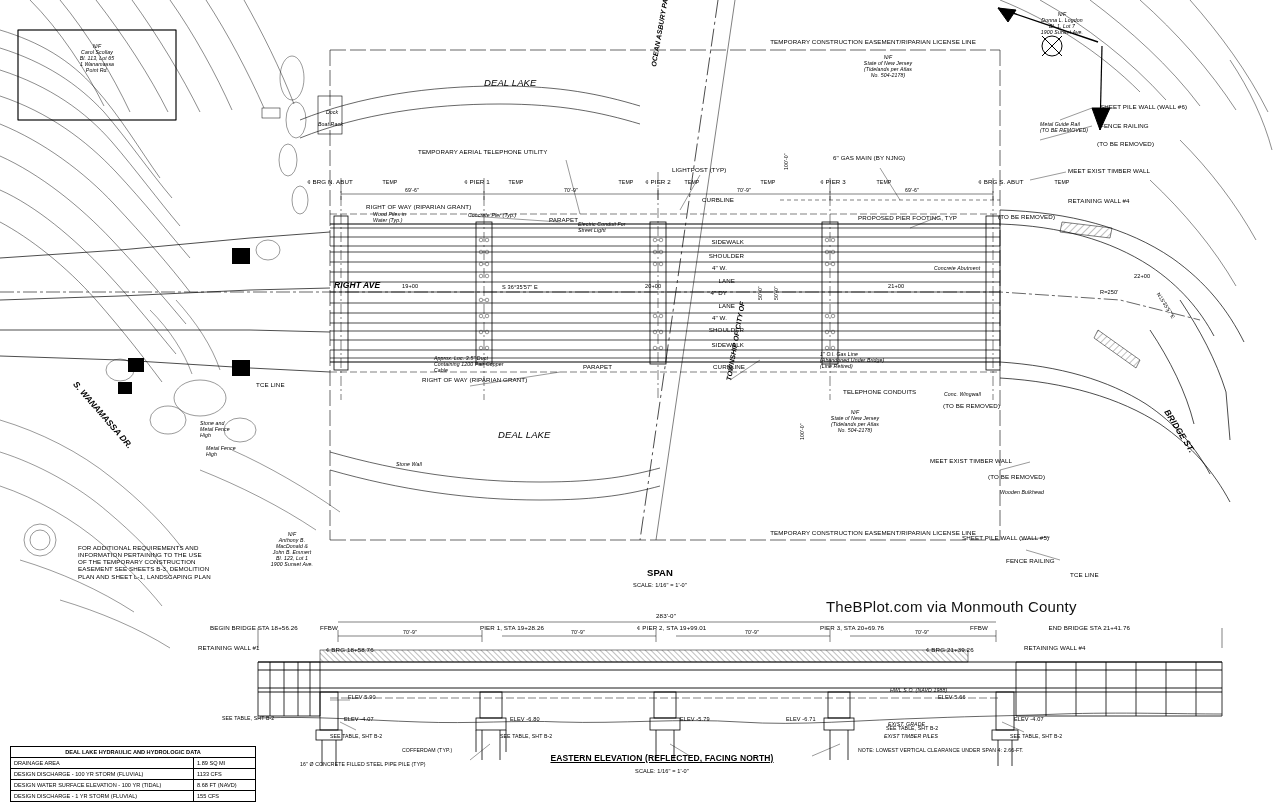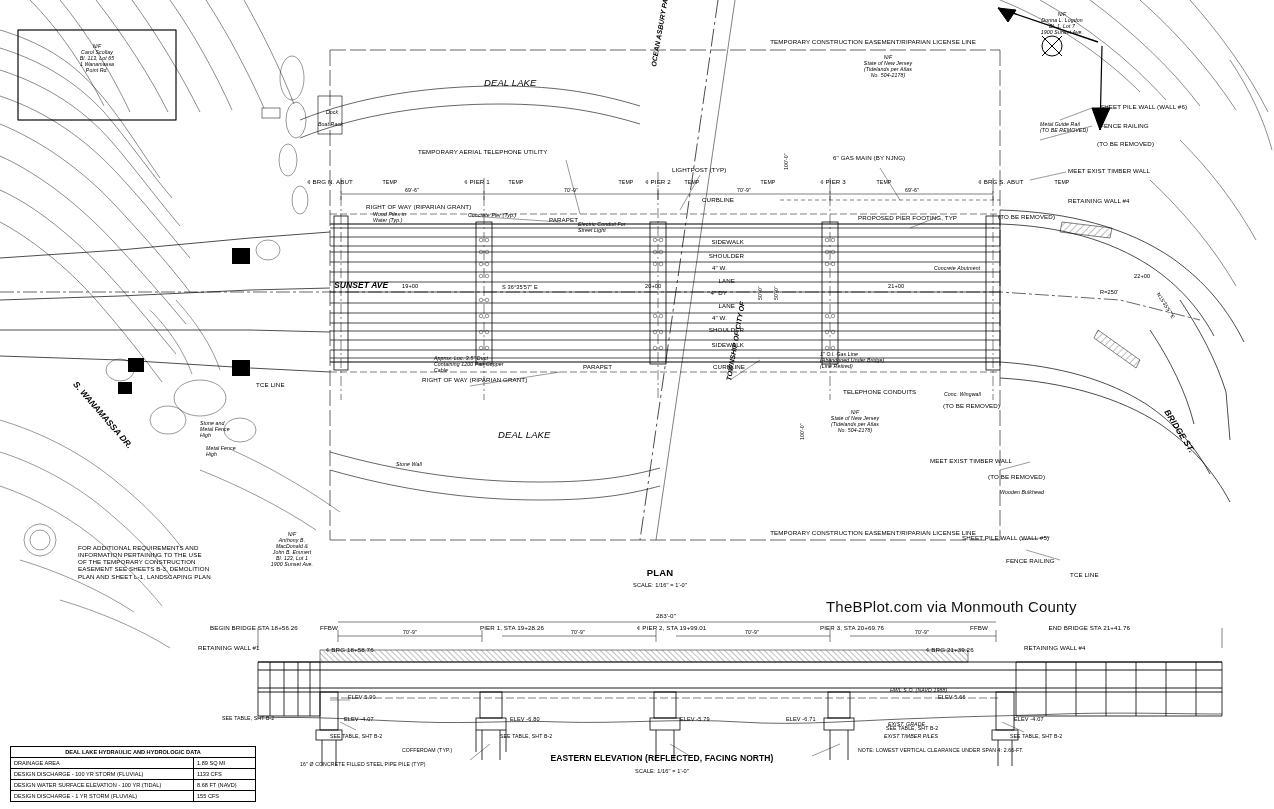--- a/index.html
+++ b/index.html
@@ -14,21 +14,21 @@
   .s5{font-size:5.2px;}
   .s55{font-size:5.6px;}
   .s7{font-size:7px;}
   .s8{font-size:8.5px;}
   .s9{font-size:9.5px;}
   .rot90{transform-origin:left top;}
   .wm{position:absolute;font-size:15px;color:#111;letter-spacing:.2px;white-space:nowrap;text-align:right;}
   table.dt{position:absolute;border-collapse:collapse;font-size:5.6px;}
   table.dt td{border:1px solid #000;padding:1px 3px;height:8px;}
   table.dt td.t{font-weight:bold;text-align:center;}
-  .ul{}
+  .ul{text-decoration:underline;}
   svg{position:absolute;left:0;top:0;}
   .k{fill:none;stroke:#000;}
 </style>
 </head>
 <body>
 
 <div id="sheet">
 
 <svg width="1274" height="809" viewBox="0 0 1274 809">
   <defs>
@@ -405,21 +405,21 @@
 No. 504-2178)</div>
 <div class="lbl it c s5" style="left:292px;top:532px;">N/F
 Anthony B.
 MacDonald &amp;
 John B. Emmert
 Bl. 123, Lot 1
 1900 Sunset Ave.</div>
 
 <div class="lbl it s9" style="left:484px;top:78px;">DEAL LAKE</div>
 <div class="lbl it s9" style="left:498px;top:430px;">DEAL LAKE</div>
-<div class="lbl it s8 b" style="left:334px;top:281px;">SUNSET AVE</div>
+<div class="lbl it s8 b" style="left:334px;top:281px;">RIGHT AVE</div>
 <div class="lbl it s8 b rot90" style="left:78px;top:380px;transform:rotate(49deg);">S. WANAMASSA DR.</div>
 <div class="lbl it s8 b rot90" style="left:1170px;top:408px;transform:rotate(58deg);">BRIDGE ST.</div>
 <div class="lbl it s7 b rot90" style="left:650px;top:66px;transform:rotate(-80deg);">OCEAN ASBURY PARK</div>
 <div class="lbl it s7 b rot90" style="left:725px;top:380px;transform:rotate(-80deg);">TOWNSHIP OF CITY OF</div>
 
 <div class="lbl c" style="left:873px;top:38px;">TEMPORARY CONSTRUCTION EASEMENT/RIPARIAN LICENSE LINE</div>
 <div class="lbl c" style="left:873px;top:529px;">TEMPORARY CONSTRUCTION EASEMENT/RIPARIAN LICENSE LINE</div>
 <div class="lbl" style="left:418px;top:148px;">TEMPORARY AERIAL TELEPHONE UTILITY</div>
 <div class="lbl" style="left:366px;top:203px;">RIGHT OF WAY (RIPARIAN GRANT)</div>
 <div class="lbl" style="left:422px;top:376px;">RIGHT OF WAY (RIPARIAN GRANT)</div>
@@ -512,21 +512,21 @@
 <div class="lbl it s5" style="left:1000px;top:490px;">Wooden Bulkhead</div>
 <div class="lbl it s5" style="left:1040px;top:122px;">Metal Guide Rail
 (TO BE REMOVED)</div>
 
 <div class="lbl" style="left:78px;top:544px;">FOR ADDITIONAL REQUIREMENTS AND
 INFORMATION PERTAINING TO THE USE
 OF THE TEMPORARY CONSTRUCTION
 EASEMENT SEE SHEETS B-3, DEMOLITION
 PLAN AND SHEET L-1, LANDSCAPING PLAN</div>
 
-<div class="lbl b s9 c" style="left:660px;top:568px;">PLAN</div>
+<div class="lbl b s9 c" style="left:660px;top:568px;">SPAN</div>
 <div class="lbl s55 c" style="left:660px;top:582px;">SCALE: 1/16" = 1'-0"</div>
 
 <div class="wm" style="left:826px;top:598px;">TheBPlot.com via Monmouth County</div>
 
 <div class="lbl" style="left:210px;top:624px;">BEGIN BRIDGE STA 18+56.26</div>
 <div class="lbl r" style="left:1130px;top:624px;">END BRIDGE STA 21+41.76</div>
 <div class="lbl c" style="left:666px;top:612px;">283'-0"</div>
 <div class="lbl" style="left:480px;top:624px;">PIER 1, STA 19+28.26</div>
 <div class="lbl" style="left:637px;top:624px;">¢ PIER 2, STA 19+99.01</div>
 <div class="lbl" style="left:820px;top:624px;">PIER 3, STA 20+69.76</div>

